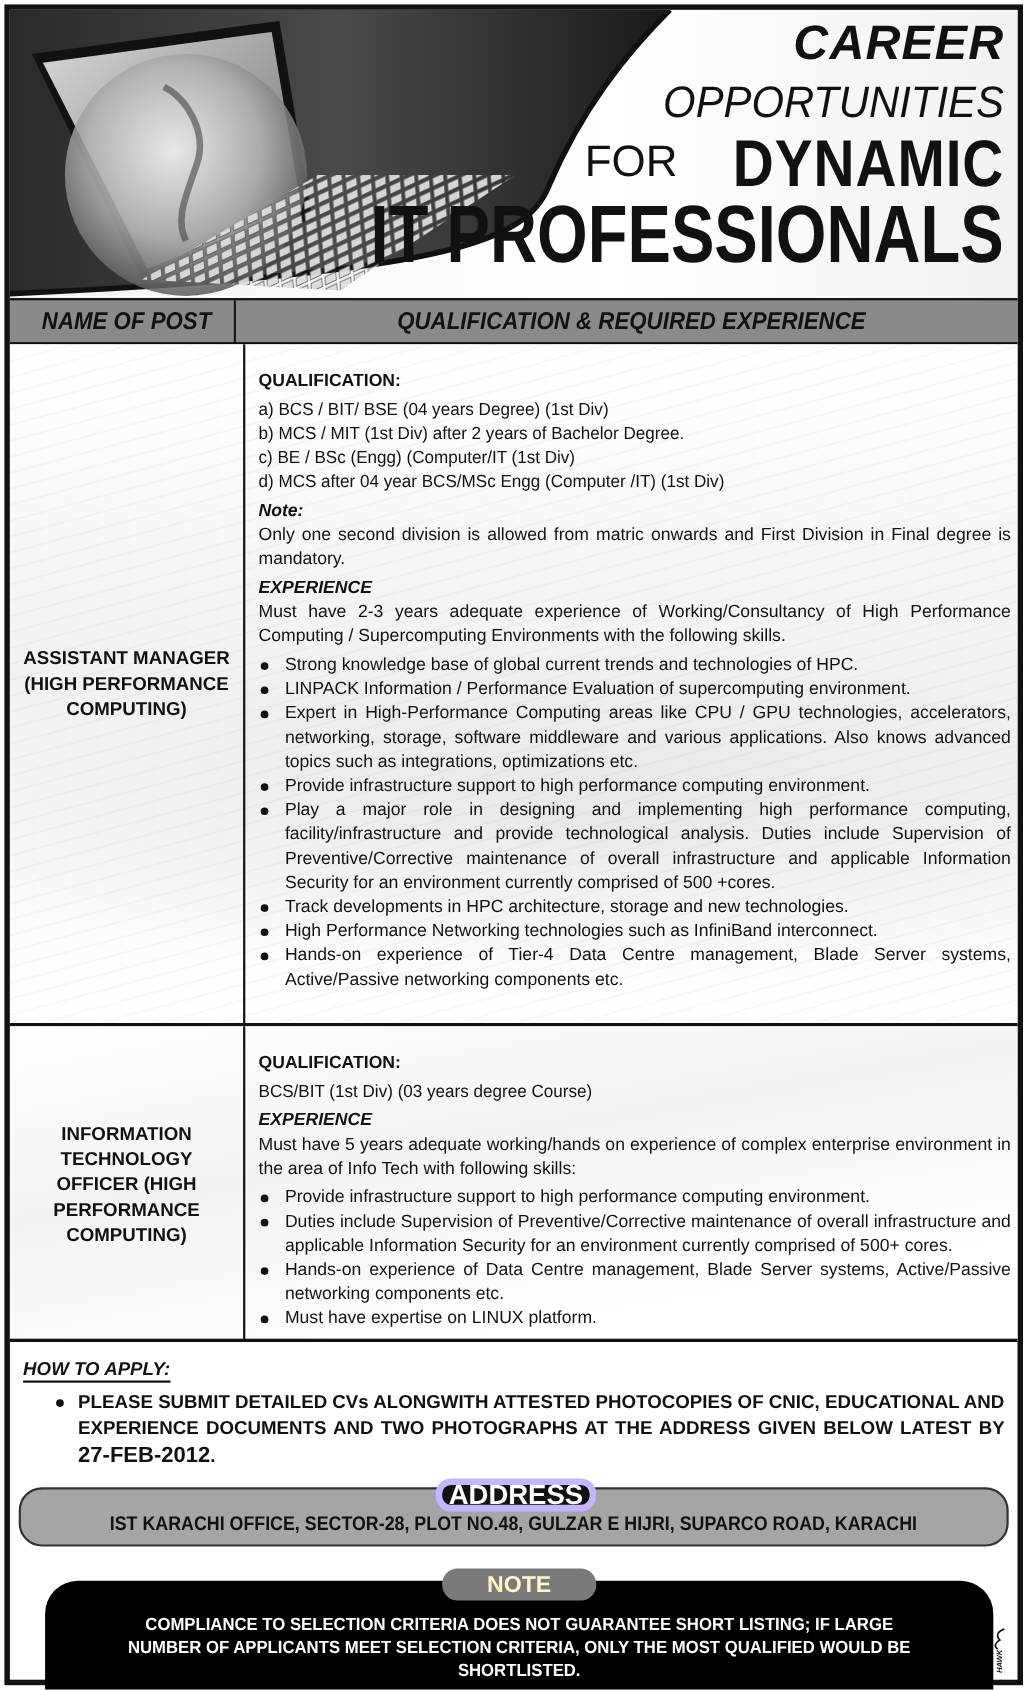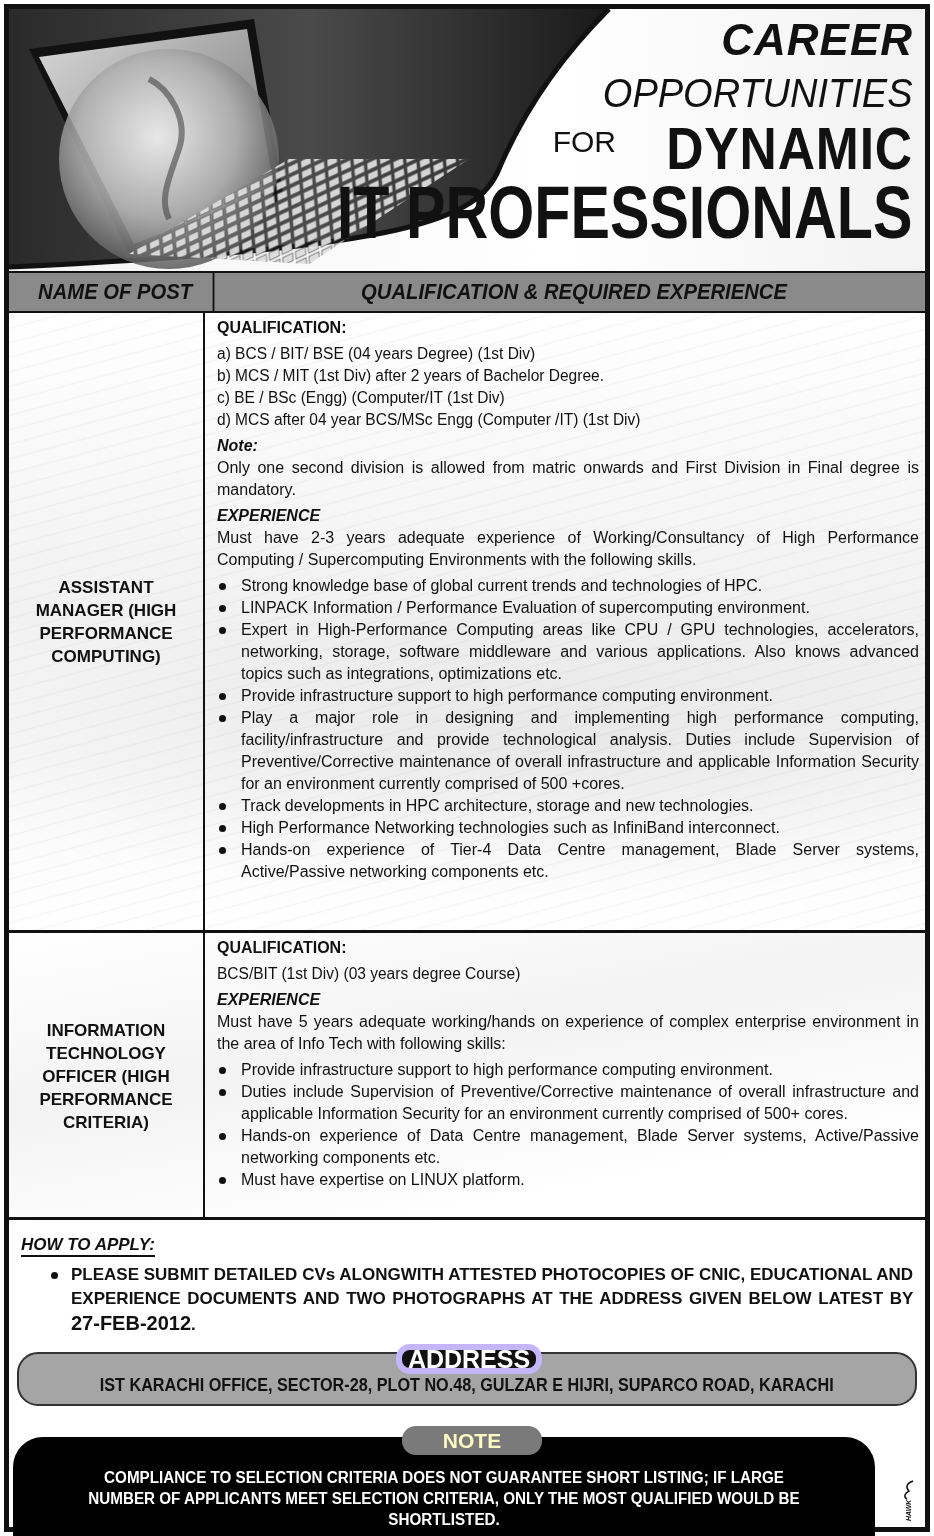--- a/index.html
+++ b/index.html
@@ -15,40 +15,40 @@
   .banner {
     position: absolute; left: 0; top: 0; width: 916px; height: 262px;
     background: linear-gradient(90deg, #f4f4f4 0%, #ffffff 60%, #f2f2f2 100%);
     overflow: hidden;
   }
   .banner-art { position: absolute; left: 0; top: 0; width: 916px; height: 262px; }
   .title-block { position: absolute; right: 12px; top: 8px; text-align: right; color: #111; }
   .t-career { font-weight: 700; font-style: italic; font-size: 44px; letter-spacing: 1px; line-height: 46px; }
   .t-opps { font-style: italic; font-size: 40px; line-height: 44px; margin-top: 8px; transform: scaleX(0.95); transform-origin: right; }
   .t-for-row { display: flex; justify-content: flex-end; align-items: flex-start; margin-top: 6px; }
-  .t-for { font-size: 30px; margin-right: 10px; margin-top: 4px; }
+  .t-for { font-size: 40px; margin-right: 10px; margin-top: 4px; }
   .t-dynamic { font-weight: 700; font-size: 60px; line-height: 56px; transform: scaleX(0.86); transform-origin: right; letter-spacing: 1px; }
   .t-itpro { font-weight: 700; font-size: 74px; line-height: 68px; transform: scaleX(0.80); transform-origin: right; white-space: nowrap; margin-top: 2px; }
 
   
   .table { position: absolute; left: 0; top: 262px; width: 916px; }
   .thead {
     display: flex; height: 42px; background: #8a8a8a;
     border-top: 2px solid #111; border-bottom: 2px solid #111;
   }
   .th { display: flex; align-items: center; justify-content: center; font-weight: 700; font-style: italic; font-size: 22px; color: #111; transform: scaleX(0.92); }
   .th-post { width: 214px; border-right: 2px solid #111; }
   .th-qual { flex: 1; }
 
   .row { display: flex; border-bottom: 3px solid #111; position: relative; }
   .col-post {
-    width: 196px; border-right: 2px solid #111; display: flex; align-items: center; justify-content: center;
+    width: 214px; border-right: 2px solid #111; display: flex; align-items: center; justify-content: center;
     text-align: center; font-weight: 700; font-size: 17px; line-height: 23px; padding: 0 10px;
   }
-  .col-content { flex: 1; padding: 4px 6px 6px 12px; font-size: 16px; line-height: 22px; }
+  .col-content { flex: 1; padding: 23px 6px 6px 12px; font-size: 16px; line-height: 22px; }
   .row-bg {
     background:
       radial-gradient(ellipse 900px 220px at 60% 70%, rgba(0,0,0,0.06), transparent 70%),
       repeating-linear-gradient(165deg, rgba(0,0,0,0.025) 0px, rgba(0,0,0,0.025) 2px, transparent 2px, transparent 14px),
       linear-gradient(180deg, #ffffff 0%, #f1f1f1 50%, #ffffff 100%);
   }
   .row-bg2 {
     background: linear-gradient(170deg, #ffffff 0%, #f3f3f3 40%, #ffffff 80%);
   }
   .sec-head { font-weight: 700; font-size: 16px; }
@@ -77,21 +77,21 @@
   }
   .addr-text { font-weight: 700; font-size: 18px; transform: scaleX(0.90); white-space: nowrap; color: #111; }
   .addr-pill {
     position: absolute; left: 387px; top: 1335px; width: 146px; height: 30px;
     background: #111; color: #fff; border-radius: 14px; display: flex; align-items: center; justify-content: center;
     font-weight: 700; font-size: 25px; border: 6px solid #c4b5fd;
   }
 
   
   .note-box {
-    position: absolute; left: 4px; top: 1428px; width: 862px; height: 100px;
+    position: absolute; left: 32px; top: 1428px; width: 862px; height: 100px;
     background: #000; border-radius: 30px 30px 0 0; color: #fff;
     display: flex; align-items: center; justify-content: center; text-align: center;
     padding: 22px 40px 0 40px;
   }
   .note-text { font-weight: 700; font-size: 16px; line-height: 21px; transform: scaleX(0.95); }
   .note-pill {
     position: absolute; left: 393px; top: 1417px; width: 140px; height: 29px;
     background: #7a7a7a; border-radius: 14px; display: flex; align-items: center; justify-content: center;
     font-weight: 700; font-size: 21px; color: #fef9c3;
   }
@@ -171,21 +171,21 @@
           <li>Provide infrastructure support to high performance computing environment.</li>
           <li>Play a major role in designing and implementing high performance computing, facility/infrastructure and provide technological analysis. Duties include Supervision of Preventive/Corrective maintenance of overall infrastructure and applicable Information Security for an environment currently comprised of 500 +cores.</li>
           <li>Track developments in HPC architecture, storage and new technologies.</li>
           <li>High Performance Networking technologies such as InfiniBand interconnect.</li>
           <li>Hands-on experience of Tier-4 Data Centre management, Blade Server systems, Active/Passive networking components etc.</li>
         </ul>
       </div>
     </div>
 
     <div class="row row-bg2" style="height: 286px; border-bottom: none;">
-      <div class="col-post">INFORMATION TECHNOLOGY OFFICER (HIGH PERFORMANCE CRITERIA)</div>
+      <div class="col-post">INFORMATION TECHNOLOGY OFFICER (HIGH PERFORMANCE COMPUTING)</div>
       <div class="col-content">
         <div class="sec-head">QUALIFICATION:</div>
         <div class="gap"></div>
         <div class="qual-line">BCS/BIT (1st Div) (03 years degree Course)</div>
         <div class="gap"></div>
         <div class="sec-head italic">EXPERIENCE</div>
         <div class="para">Must have 5 years adequate working/hands on experience of complex enterprise environment in the area of Info Tech with following skills:</div>
         <ul class="bullets">
           <li>Provide infrastructure support to high performance computing environment.</li>
           <li>Duties include Supervision of Preventive/Corrective maintenance of overall infrastructure and applicable Information Security for an environment currently comprised of 500+ cores.</li>

